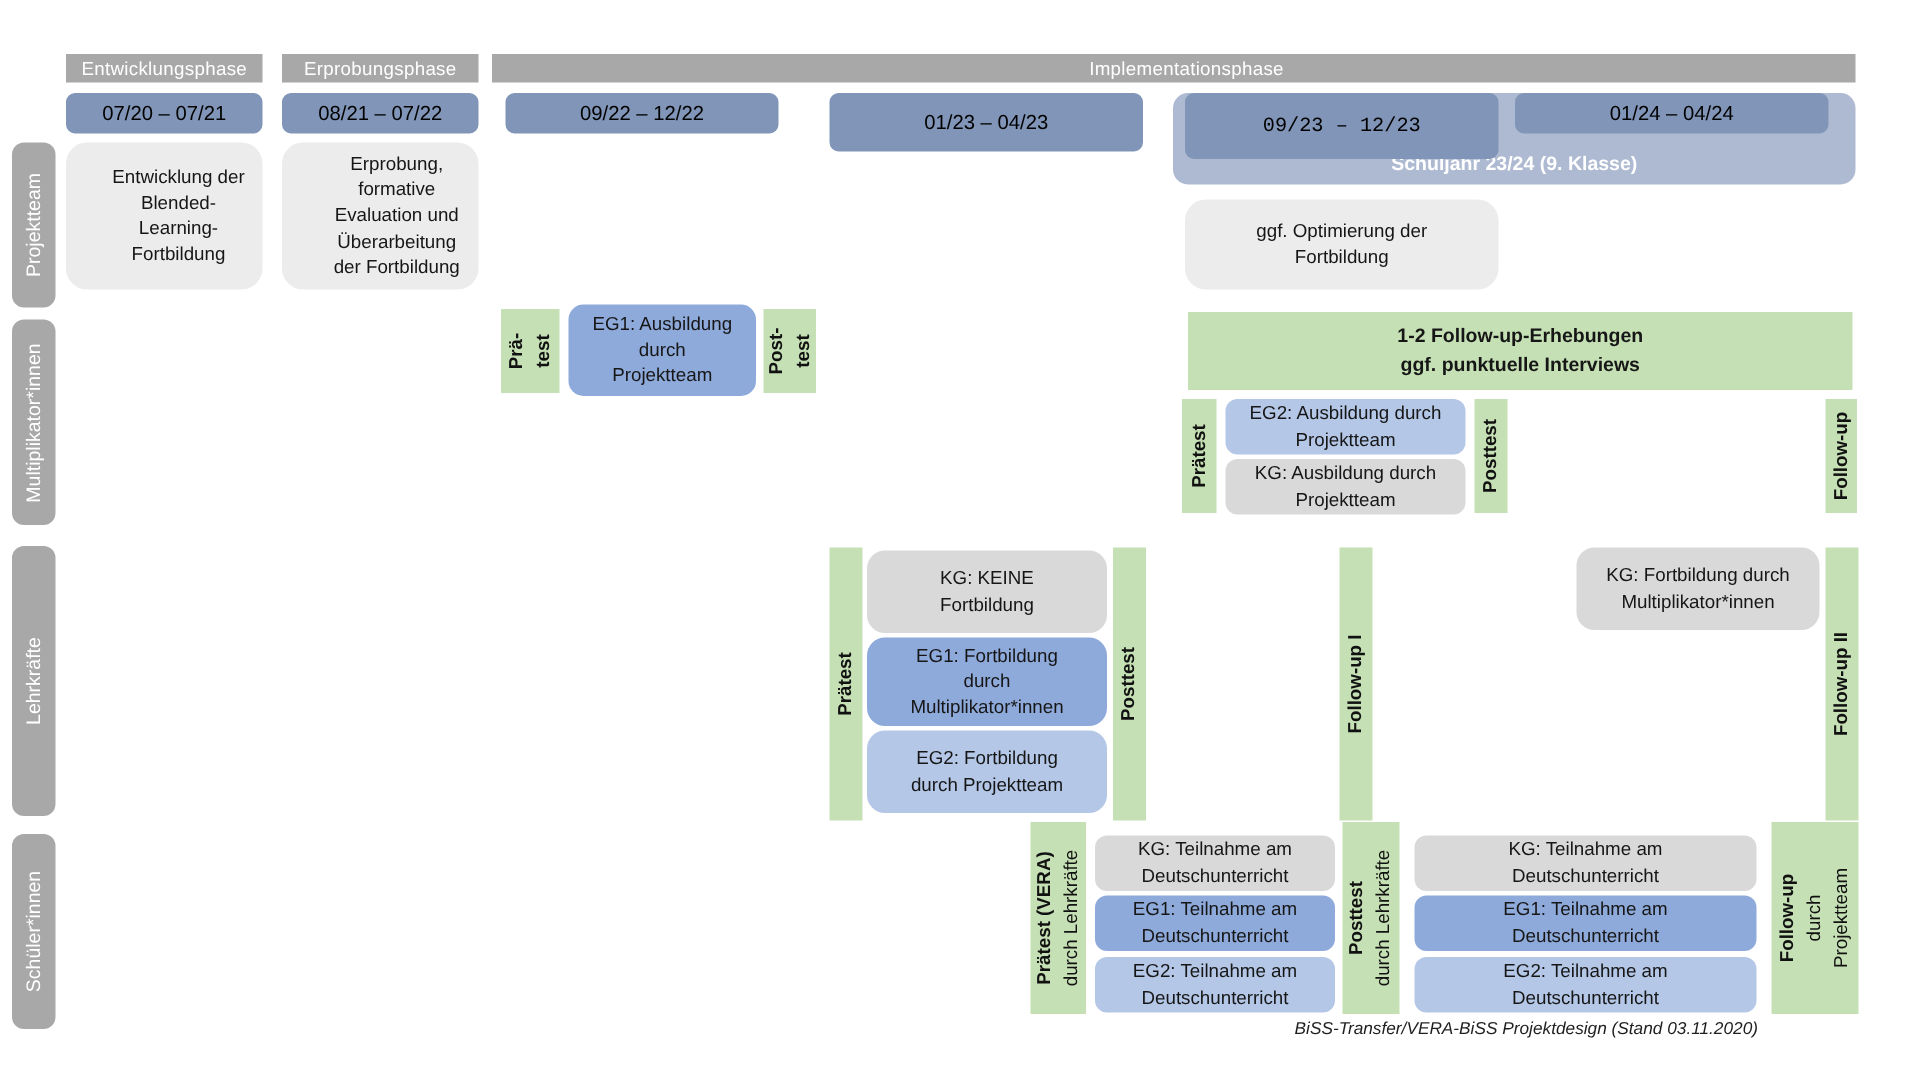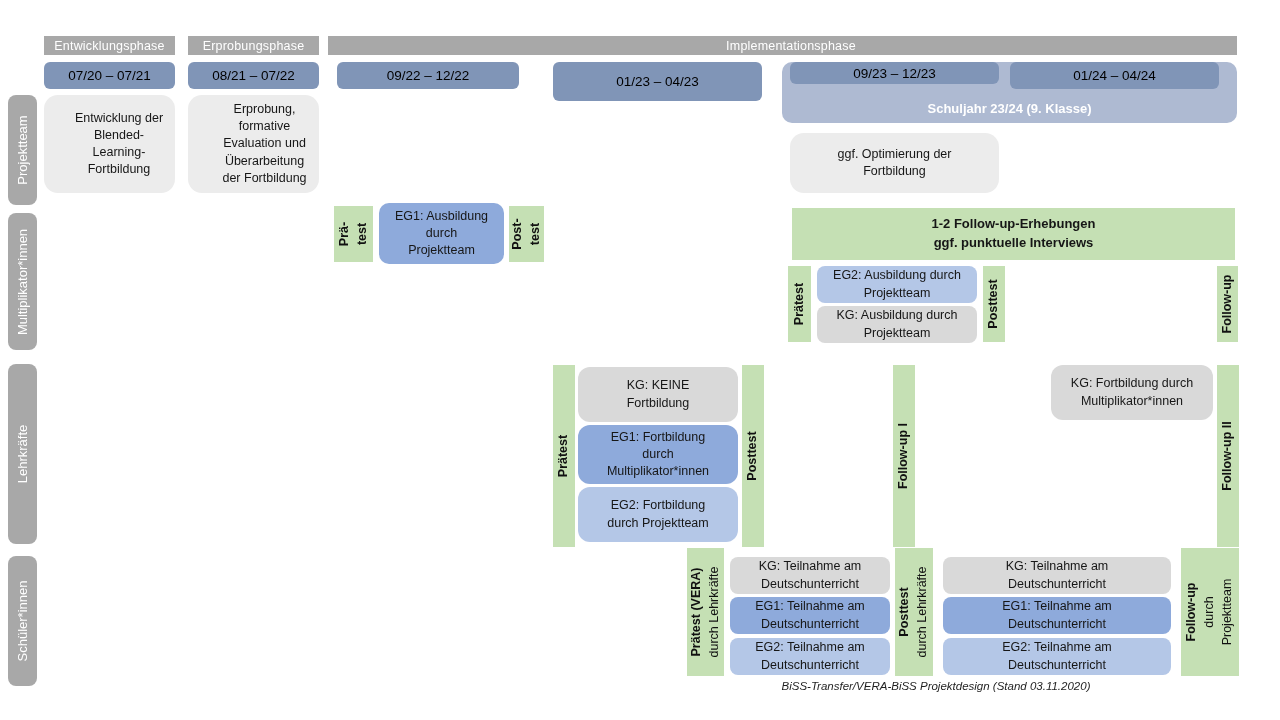--- a/index.html
+++ b/index.html
@@ -30,38 +30,38 @@
   .r10{border-radius:10px;}
   .r12{border-radius:12px;}
   .r14{border-radius:14px;}
   
   .vwrap{position:absolute;box-sizing:border-box;}
   .vtext{position:absolute;top:50%;left:50%;transform:translate(-50%,-50%) rotate(-90deg);
          white-space:nowrap;text-align:center;font-size:12.5px;line-height:1.42;
          font-weight:bold;color:#111111;}
   .vtext .reg{font-weight:normal;}
   .wgreen{font-weight:bold;font-size:13px;line-height:1.45;}
-  .footer{font-style:italic;font-size:11.5px;color:#1f1f1f;text-align:center;}
+  .footer{font-style:italic;font-size:11.5px;color:#1f1f1f;text-align:right;}
 </style>
 </head>
 <body>
 
 <div id="stage">
 
   <div class="abs phase" style="left:44px;top:36px;width:131px;height:19px;">Entwicklungsphase</div>
   <div class="abs phase" style="left:188px;top:36px;width:131px;height:19px;">Erprobungsphase</div>
   <div class="abs phase" style="left:328px;top:36px;width:909px;height:19px;padding-left:17px;">Implementationsphase</div>
 
   <div class="abs band" style="left:782px;top:62px;width:455px;height:61px;">Schuljahr 23/24 (9. Klasse)</div>
 
   <div class="abs dateb" style="left:44px;top:62px;width:131px;height:27px;">07/20 – 07/21</div>
   <div class="abs dateb" style="left:188px;top:62px;width:131px;height:27px;">08/21 – 07/22</div>
   <div class="abs dateb" style="left:337px;top:62px;width:182px;height:27px;">09/22 – 12/22</div>
   <div class="abs dateb" style="left:553px;top:62px;width:209px;height:39px;">01/23 – 04/23</div>
-  <div class="abs dateb" style="left:790px;top:62px;width:209px;height:22px;">09/23 – 12/23</div>
+  <div class="abs dateb" style="left:790px;top:62px;width:209px;height:44px;font-family:Liberation Mono, monospace;">09/23 – 12/23</div>
   <div class="abs dateb" style="left:1010px;top:62px;width:209px;height:27px;">01/24 – 04/24</div>
 
   <div class="vwrap rowlab" style="left:8px;top:95px;width:29px;height:110px;">
     <div class="vtext"><span>Projektteam</span></div>
   </div>
   <div class="vwrap rowlab" style="left:8px;top:213px;width:29px;height:137px;">
     <div class="vtext"><span>Multiplikator*innen</span></div>
   </div>
   <div class="vwrap rowlab" style="left:8px;top:364px;width:29px;height:180px;">
     <div class="vtext"><span>Lehrkräfte</span></div>

